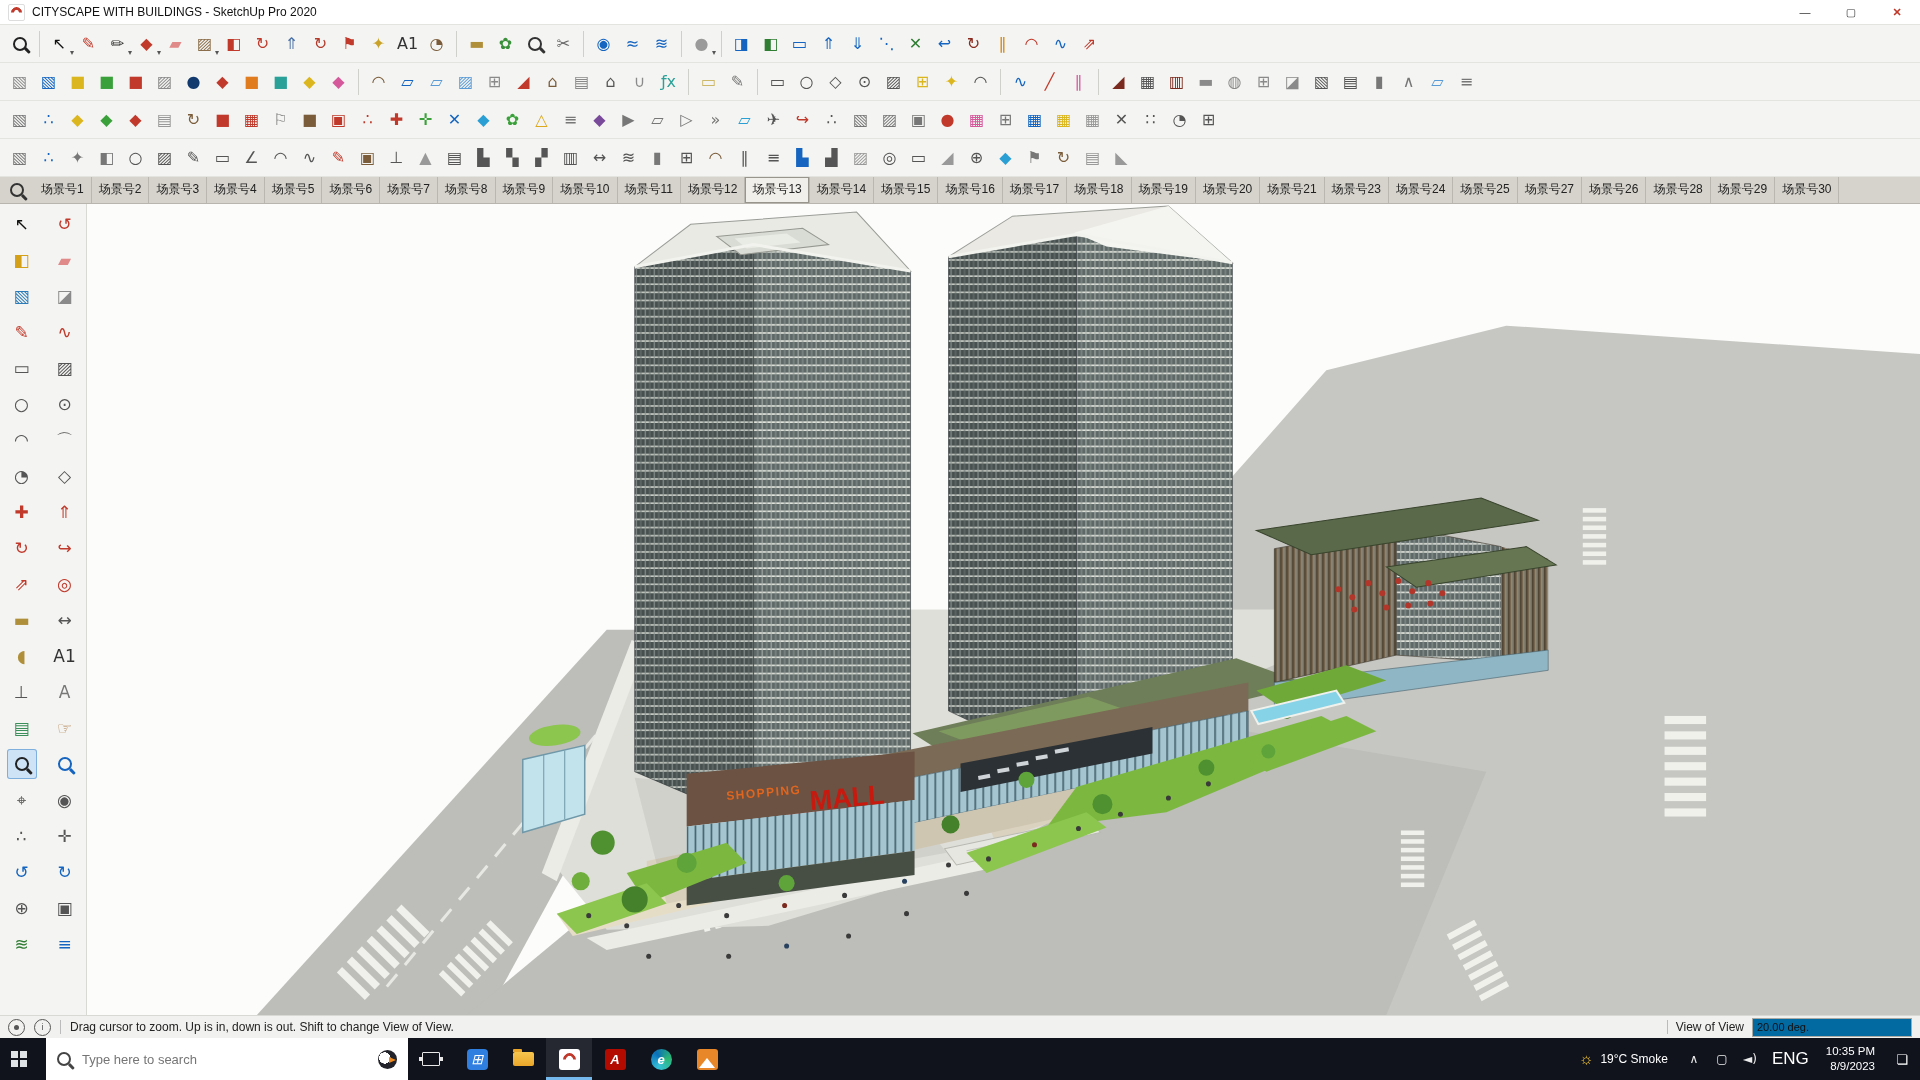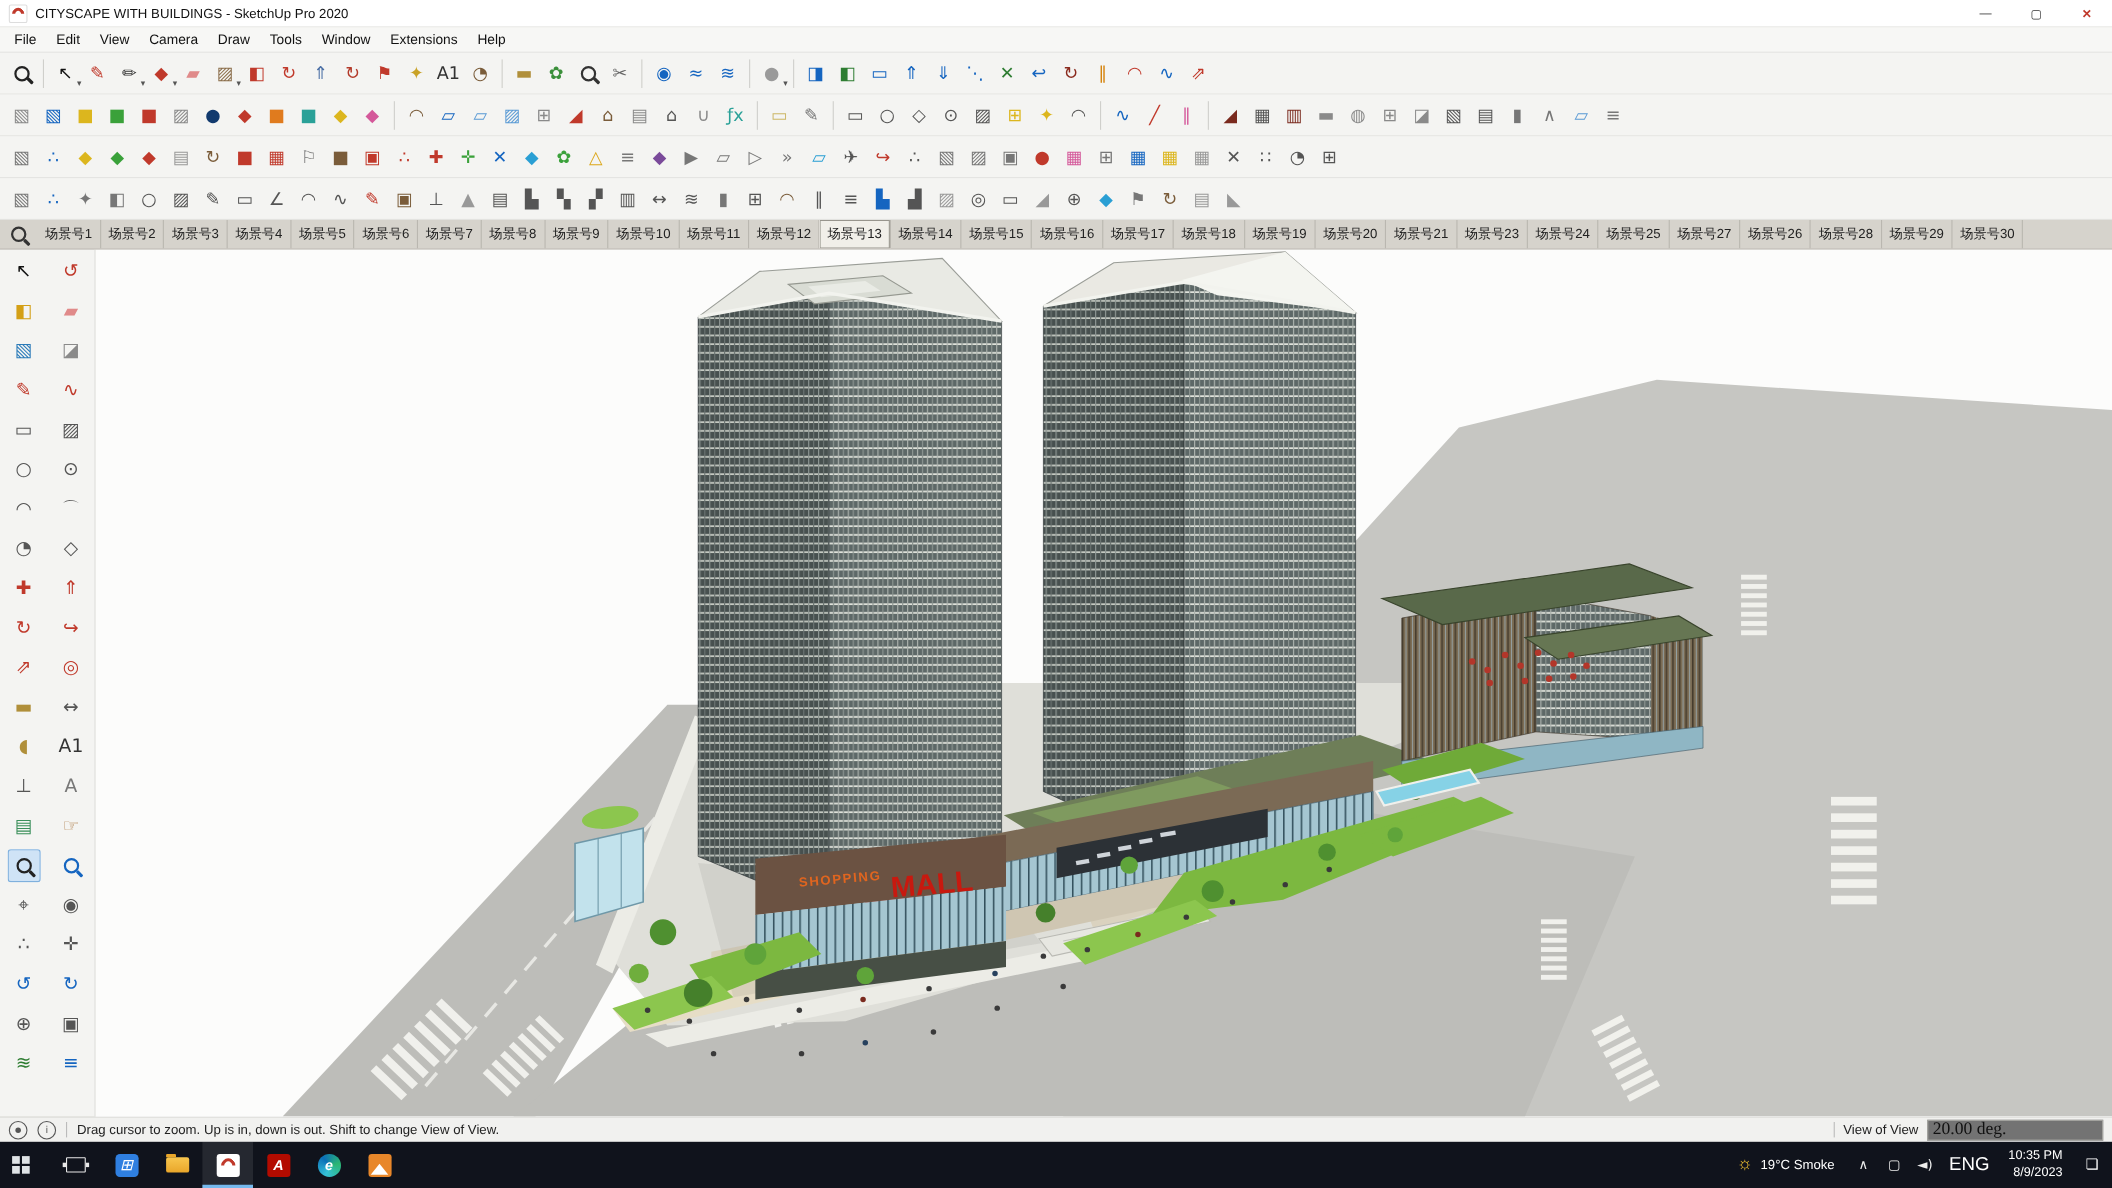--- a/index.html
+++ b/index.html
@@ -53,21 +53,21 @@
   .viewport svg{position:absolute;inset:0;width:100%;height:100%;}
 
   
   .statusbar{height:22px;background:#f1f1ef;border-top:1px solid #d8d8d4;
     display:flex;align-items:center;font-size:12px;color:#222;padding:0 8px;gap:9px;}
   .circ{width:15px;height:15px;border:1.5px solid #555;border-radius:50%;flex:none;
     display:flex;align-items:center;justify-content:center;font-size:9px;color:#555;cursor:pointer;}
   .circ .dot{width:5px;height:5px;border-radius:50%;background:#555;}
   .sep-v{width:1px;height:14px;background:#bbb;}
   .fov{margin-left:auto;display:flex;align-items:center;gap:8px;}
-  .fov input{width:150px;height:15px;border:1px solid #a8a8a4;font-size:16px;padding:1px 4px;background:#737373;color:#111;font-family:Liberation Serif, serif;}
+  .fov input{width:150px;height:15px;border:1px solid #a8a8a4;font-size:11px;padding:1px 4px;background:#0369a1;color:#111;}
 
   
   .taskbar{height:42px;background:#10131c;display:flex;align-items:stretch;color:#fff;}
   .tb-btn{width:46px;display:flex;align-items:center;justify-content:center;cursor:pointer;background:none;border:none;}
   .win-logo{width:7px;height:7px;background:#dfe3e6;box-shadow:9px 0 0 #dfe3e6,0 9px 0 #dfe3e6,9px 9px 0 #dfe3e6;margin:-9px 9px 0 -9px;}
   .search{width:340px;background:#ffffff;display:flex;align-items:center;gap:9px;padding:0 11px;}
   .search .mag{color:#444;flex:none;}
   .search input{border:none;outline:none;flex:1;font-size:13px;background:transparent;color:#333;font-family:"Liberation Sans",sans-serif;}
   .search-bird{width:19px;height:19px;border-radius:50%;flex:none;position:relative;
     background:radial-gradient(circle at 36% 42%, #fff 0 34%, #23232b 35%);}
@@ -108,31 +108,20 @@
   <div class="titlebar">
     <span class="su-logo"></span>
     <span>CITYSCAPE WITH BUILDINGS - SketchUp Pro 2020</span>
     <div class="win-btns">
       <span class="win-btn">—</span>
       <span class="win-btn">▢</span>
       <span class="win-btn close">✕</span>
     </div>
   </div>
 
-  <div class="menubar">
-      <span class="menu-item">File</span>
-      <span class="menu-item">Edit</span>
-      <span class="menu-item">View</span>
-      <span class="menu-item">Camera</span>
-      <span class="menu-item">Draw</span>
-      <span class="menu-item">Tools</span>
-      <span class="menu-item">Window</span>
-      <span class="menu-item">Extensions</span>
-      <span class="menu-item">Help</span>
-    </div>
 
   <div class="tbrow">
       <span class="ti">
         <i class="g mag" style="color: rgb(34, 34, 34);"></i>
       </span>
       <span class="tsep"></span>
       <span class="ti dd">
         <i class="g" style="color: rgb(17, 17, 17);">↖</i>
       </span>
       <span class="ti">
@@ -1000,20 +989,25 @@
       <span class="sep-v"></span>
       <span>View of View</span>
       <input value="20.00 deg." style="">
     </div>
   </div>
 
   <div class="taskbar">
     <button class="tb-btn">
         <span class="win-logo"></span>
       </button>
+    <div class="search">
+      <span class="mag"></span>
+      <input placeholder="Type here to search" style="">
+      <span class="search-bird"></span>
+    </div>
     <div style="display:flex">
         <button class="tb-app app-taskview">
           <i class="ic"></i>
         </button>
         <button class="tb-app app-store">
           <i class="ic">⊞</i>
         </button>
         <button class="tb-app app-explorer">
           <i class="ic"></i>
         </button>

